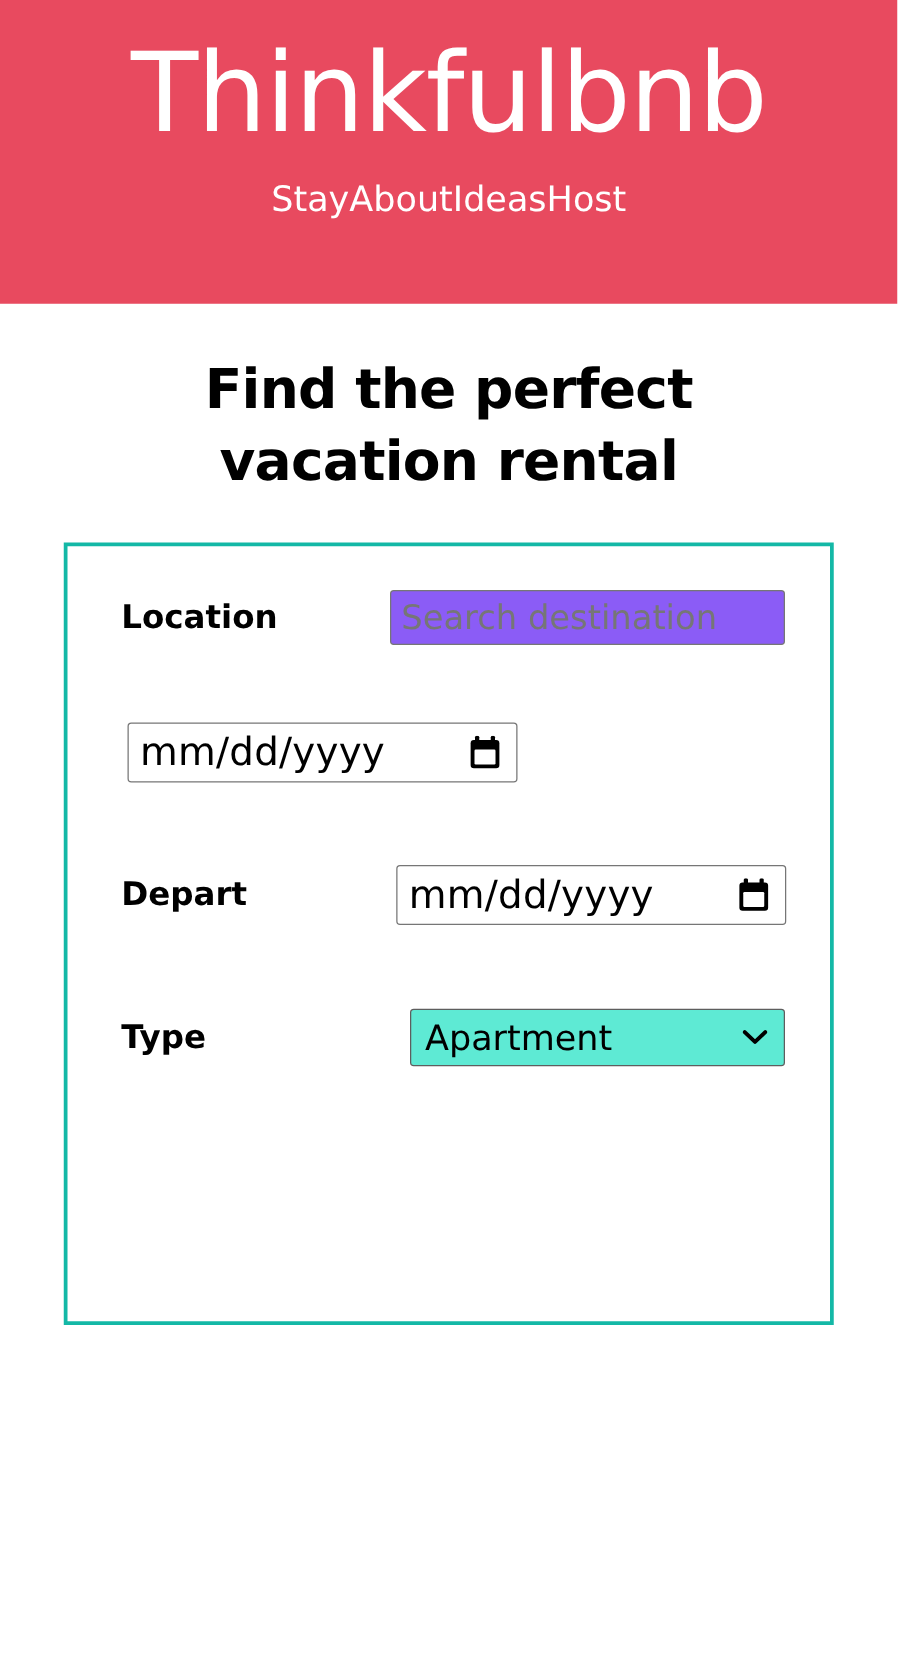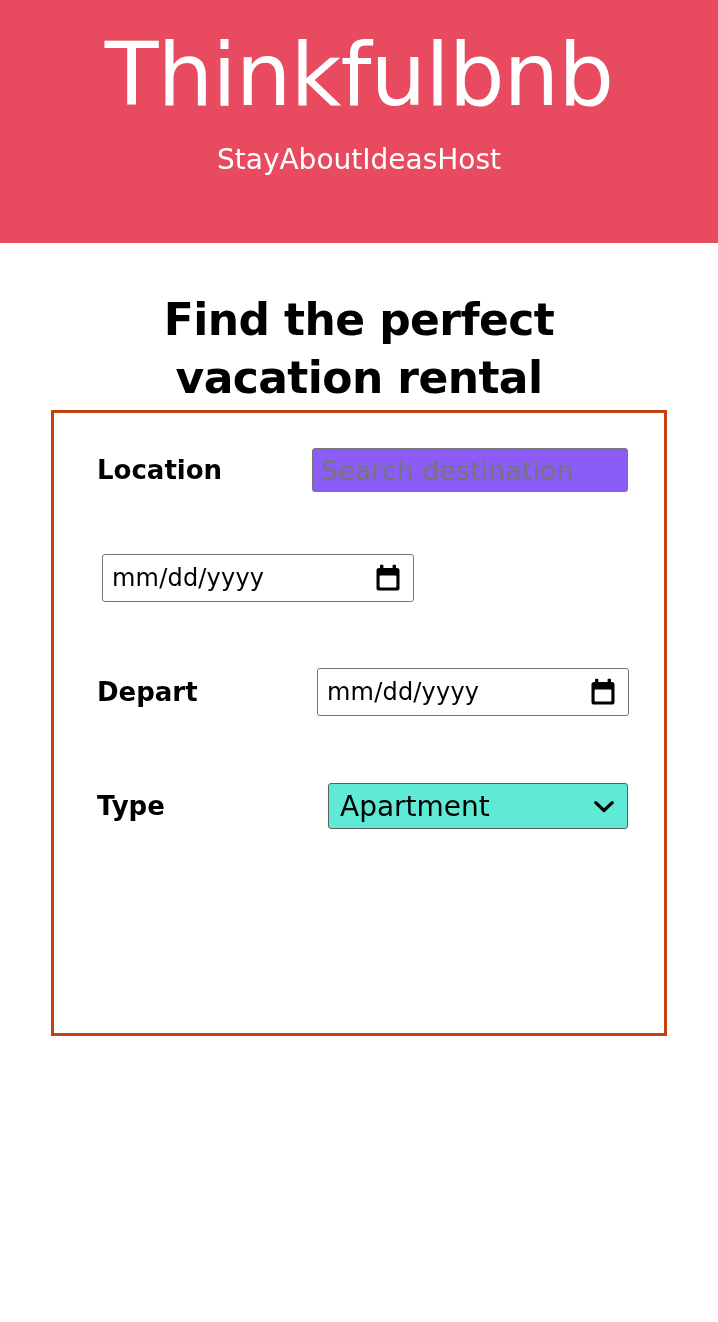--- a/index.html
+++ b/index.html
@@ -57,43 +57,42 @@
     white-space: nowrap;
     font-family: "DejaVu Sans", "Liberation Sans", sans-serif;
   }
 
   
   .hero {
     position: absolute;
     top: 243px;
     left: 0;
     width: 718px;
-    margin-top: 8px;
   }
   .hero-title {
     margin: 0;
     padding: 40px 55px 0 55px;
     text-align: center;
     font-size: 44px;
     line-height: 1.32;
     font-weight: 700;
     color: #000000;
     letter-spacing: -0.6px;
     font-family: "DejaVu Sans", "Liberation Sans", sans-serif;
   }
 
   
   .search-form {
     position: absolute;
-    top: 410px;
+    top: 434px;
     left: 51px;
     width: 616px;
     height: 626px;
     box-sizing: border-box;
-    border: 3px solid #c2410c;
+    border: 3px solid #14b8a6;
     background: #ffffff;
   }
   .field-row {
     display: flex;
     align-items: center;
     height: 114px;
     padding-left: 43px;
     box-sizing: border-box;
   }
   .field-row.row-location { height: 108px; padding-top: 6px; }
@@ -137,21 +136,21 @@
     border: 1px solid #767676;
     border-radius: 3px;
     background: #ffffff;
     margin-left: 5px;
     display: flex;
     align-items: center;
     cursor: text;
   }
   .date-text {
     padding-left: 9px;
-    font-size: 24px;
+    font-size: 31px;
     color: #000000;
     letter-spacing: 0.2px;
     font-family: "DejaVu Sans", "Liberation Sans", sans-serif;
   }
   .calendar-icon {
     position: absolute;
     right: 12px;
     top: 50%;
     transform: translateY(-50%);
     width: 26px;

